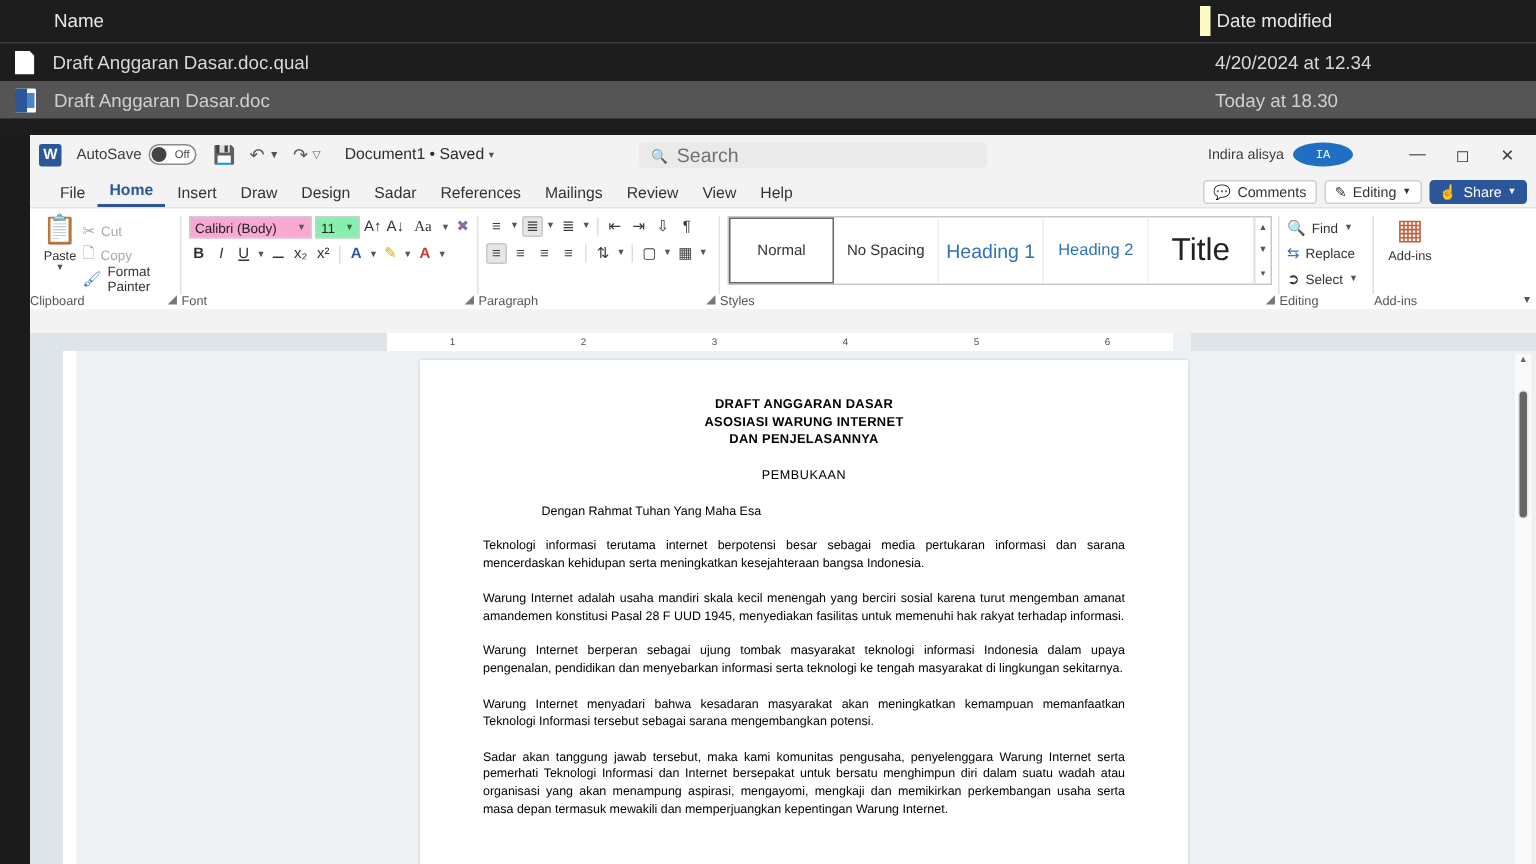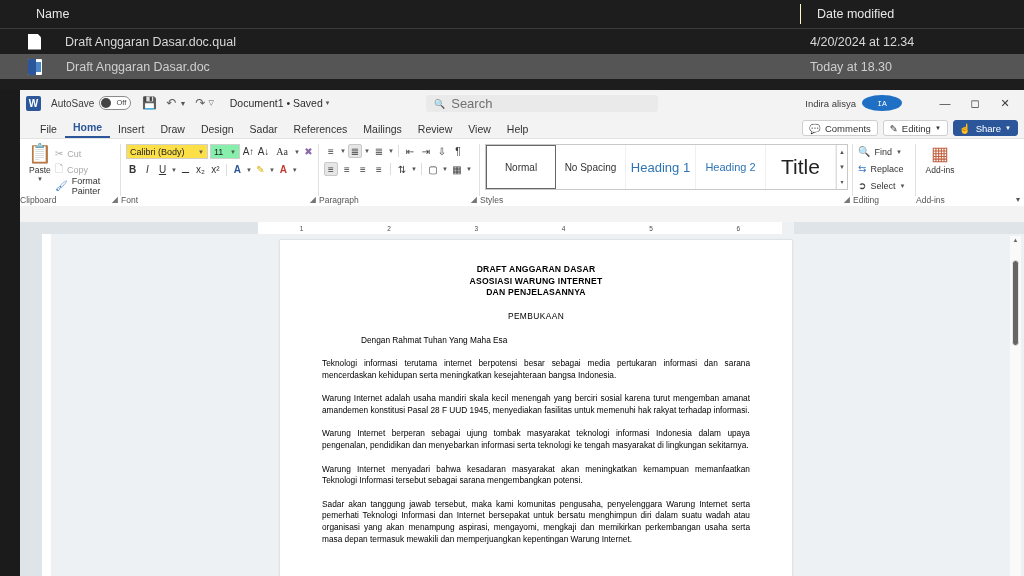--- a/index.html
+++ b/index.html
@@ -7,25 +7,25 @@
     width: 1024px; height: 576px;
     overflow: hidden;
     background: #1b1b1b;
     font-family: "Liberation Sans", sans-serif;
   }
 
   
   #filepicker { position: absolute; left: 0; top: 0; width: 1024px; height: 90px; background: #1d1d1d; }
   .fp-header { display: flex; height: 28px; align-items: center; color: #e8e8e8; font-size: 12.5px; }
   .fp-head-name { width: 800px; padding-left: 36px; }
-  .fp-head-date { flex: 1; padding-left: 16px; border-left: 1px solid #fef9c3; height: 20px; display: flex; align-items: center; }
+  .fp-head-date { flex: 1; padding-left: 4px; border-left: 7px solid #fef9c3; height: 20px; display: flex; align-items: center; }
   .fp-divider { height: 1px; background: #3a3a3a; }
   .fp-row { display: flex; align-items: center; height: 25px; color: #d8d8d8; font-size: 12.5px; }
   .fp-row.selected { background: #555555; color: #cfcfcf; }
-  .fp-row-name { width: 800px; display: flex; align-items: center; padding-left: 28px; gap: 24px; }
+  .fp-row-name { width: 800px; display: flex; align-items: center; padding-left: 10px; gap: 12px; }
   .fp-row-date { flex: 1; padding-left: 10px; }
   .icon-doc-plain { width: 13px; height: 16px; background: #ffffff; position: relative; flex: none;
      clip-path: polygon(0 0, 72% 0, 100% 24%, 100% 100%, 0 100%); }
   .icon-doc-word { width: 14px; height: 16px; background: #ffffff; position: relative; flex: none; border-radius: 1px; }
   .icon-doc-word:after { content: ""; position: absolute; left: 0; top: 0; width: 8px; height: 16px; background: #2b579a; border-radius: 1px 0 0 1px; }
   .icon-doc-word:before { content: ""; position: absolute; left: 8px; top: 3px; width: 5px; height: 10px; background: #4a86c8; }
 
   
   #word { position: absolute; left: 20px; top: 90px; width: 1004px; height: 486px; background: #f3f3f3; overflow: hidden; }
 
@@ -65,21 +65,21 @@
   .grp-body { display: flex; flex: 1; align-items: flex-start; padding-top: 2px; }
 
   .bigbtn { width: 38px; display: flex; flex-direction: column; align-items: center; gap: 1px; }
   .bigbtn .gl { font-size: 19px; color: #c98b3a; line-height: 20px; }
   .bigbtn .cap { font-size: 8.5px; color: #333; }
   .bigbtn .car { font-size: 6px; color: #555; }
   .smallitem { display: flex; align-items: center; gap: 4px; font-size: 9px; color: #aaa; height: 15px; }
   .smallitem.on { color: #333; }
   .smallitem .gl { font-size: 10px; }
 
-  .fontname { width: 82px; height: 15px; border: 1px solid #cfcfcf; background: #fde047; font-size: 9px; color: #222;
+  .fontname { width: 82px; height: 15px; border: 1px solid #cfcfcf; background: #f9a8d4; font-size: 9px; color: #222;
       display: flex; align-items: center; justify-content: space-between; padding: 0 3px; }
   .fontsize { width: 30px; height: 15px; border: 1px solid #cfcfcf; background: #86efac; font-size: 9px; color: #222;
       display: flex; align-items: center; justify-content: space-between; padding: 0 3px; }
   .fcaret { font-size: 6px; color: #555; }
   .ficon { font-size: 10px; color: #333; width: 13px; text-align: center; line-height: 15px; }
   .ficon.blue { color: #2b579a; font-weight: bold; }
   .ficon.red { color: #c43b2f; font-weight: bold; }
   .rowflex { display: flex; align-items: center; gap: 2px; }
 
   .pgicon { width: 14px; height: 14px; font-size: 10px; color: #3a3a3a; display: flex; align-items: center; justify-content: center; }

